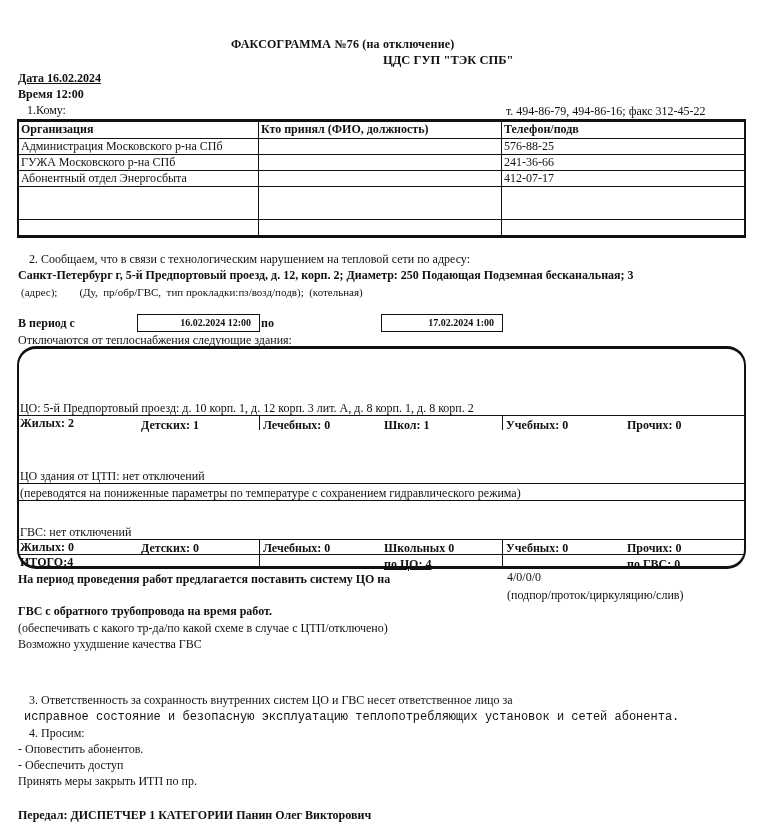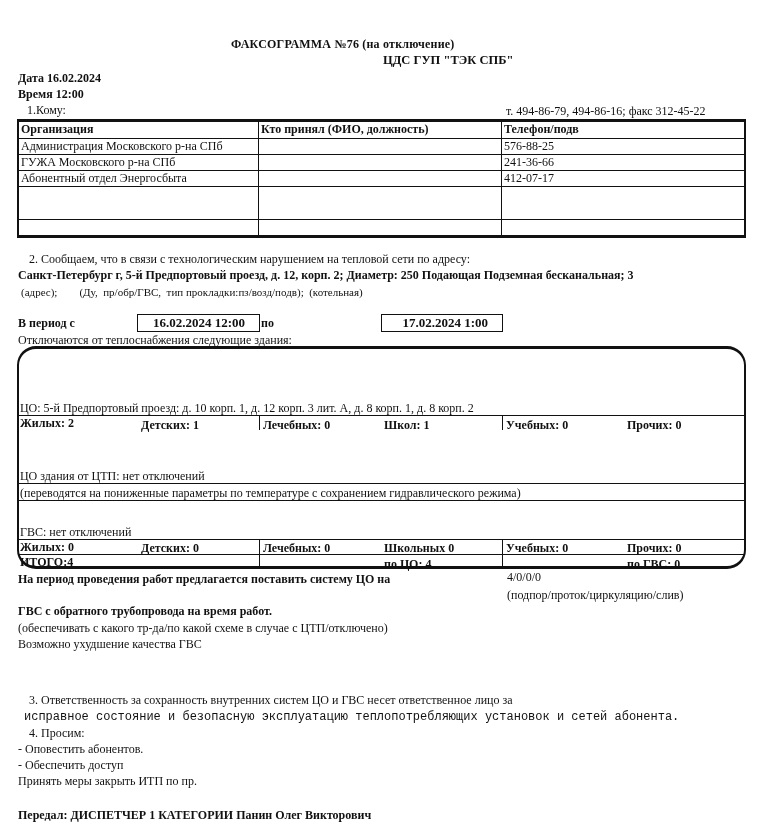--- a/index.html
+++ b/index.html
@@ -16,34 +16,34 @@
   
   .rtable { position: absolute; left: 17px; top: 119px; width: 729px; border-top: 3px solid #111; border-bottom: 3px solid #111; border-left: 2px solid #111; border-right: 2px solid #111; box-sizing: border-box; }
   .rrow { display: flex; border-bottom: 1px solid #111; box-sizing: border-box; }
   .rrow:last-child { border-bottom: none; }
   .rcell { box-sizing: border-box; padding: 0 2px; line-height: 15px; font-size: 12px; overflow: hidden; white-space: nowrap; }
   .rcell.c1 { width: 240px; border-right: 1px solid #111; }
   .rcell.c2 { width: 243px; border-right: 1px solid #111; }
   .rcell.c3 { flex: 1; }
 
   
-  .pbox { position: absolute; border: 1.5px solid #111; box-sizing: border-box; height: 18px; font-weight: bold; text-align: right; padding-right: 14px; line-height: 15px; font-size: 13px; }
+  .pbox { position: absolute; border: 1.5px solid #111; box-sizing: border-box; height: 18px; font-weight: bold; text-align: right; padding-right: 8px; line-height: 15px; font-size: 10px; }
 
   
   .bbox { position: absolute; left: 17px; top: 346px; width: 729px; height: 223px; border-top: 3px solid #111; border-bottom: 3px solid #111; border-left: 2px solid #111; border-right: 2px solid #111; box-sizing: border-box; border-radius: 19px; }
   .hline { position: absolute; left: 0; right: 0; border-top: 1px solid #111; }
   .vline { position: absolute; border-left: 1px solid #111; }
   .in { position: absolute; white-space: nowrap; line-height: 14px; font-size: 12px; }
 </style>
 </head>
 <body>
 
 <div class="abs title" style="left:231px; top:37px;">ФАКСОГРАММА №76 (на отключение)</div>
 <div class="abs subtitle" style="left:383px; top:53px;">ЦДС ГУП "ТЭК СПБ"</div>
-<div class="abs b" style="left:18px; top:71px;">Дата 16.02.2024</div>
+<div class="abs b" style="left:18px; top:71px;text-decoration:underline;">Дата 16.02.2024</div>
 <div class="abs b" style="left:18px; top:87px;">Время 12:00</div>
 <div class="abs" style="left:27px; top:103px;">1.Кому:</div>
 <div class="abs" style="left:506px; top:104px;">т. 494-86-79, 494-86-16; факс 312-45-22</div>
 
 <div class="rtable">
   <div class="rrow" style="height:17px;">
     <div class="rcell c1 b">Организация</div>
     <div class="rcell c2 b">Кто принял (ФИО, должность)</div>
     <div class="rcell c3 b">Телефон/подв</div>
   </div>
@@ -107,21 +107,21 @@
   <div class="vline" style="left:240px; top:190px; height:30px;"></div>
   <div class="vline" style="left:483px; top:190px; height:30px;"></div>
   <div class="in b" style="left:1px; top:191px;">Жилых: 0</div>
   <div class="in b" style="left:122px; top:192px;">Детских: 0</div>
   <div class="in b" style="left:244px; top:192px;">Лечебных: 0</div>
   <div class="in b" style="left:365px; top:192px;">Школьных 0</div>
   <div class="in b" style="left:487px; top:192px;">Учебных: 0</div>
   <div class="in b" style="left:608px; top:192px;">Прочих: 0</div>
   <div class="hline" style="top:205px;"></div>
   <div class="in b" style="left:1px; top:206px;">ИТОГО:4</div>
-  <div class="in b" style="left:365px; top:208px;">по ЦО: 4</div>
+  <div class="in b" style="left:365px; top:208px;text-decoration:underline;">по ЦО: 4</div>
   <div class="in b" style="left:608px; top:208px;text-align:right;">по ГВС: 0</div>
 </div>
 
 <div class="abs b" style="left:18px; top:572px;">На период проведения работ предлагается поставить систему ЦО на</div>
 <div class="abs" style="left:507px; top:570px;">4/0/0/0</div>
 <div class="abs" style="left:507px; top:588px;">(подпор/проток/циркуляцию/слив)</div>
 <div class="abs b" style="left:18px; top:604px;">ГВС с обратного трубопровода на время работ.</div>
 <div class="abs" style="left:18px; top:621px;">(обеспечивать с какого тр-да/по какой схеме в случае с ЦТП/отключено)</div>
 <div class="abs" style="left:18px; top:637px;">Возможно ухудшение качества ГВС</div>
 

